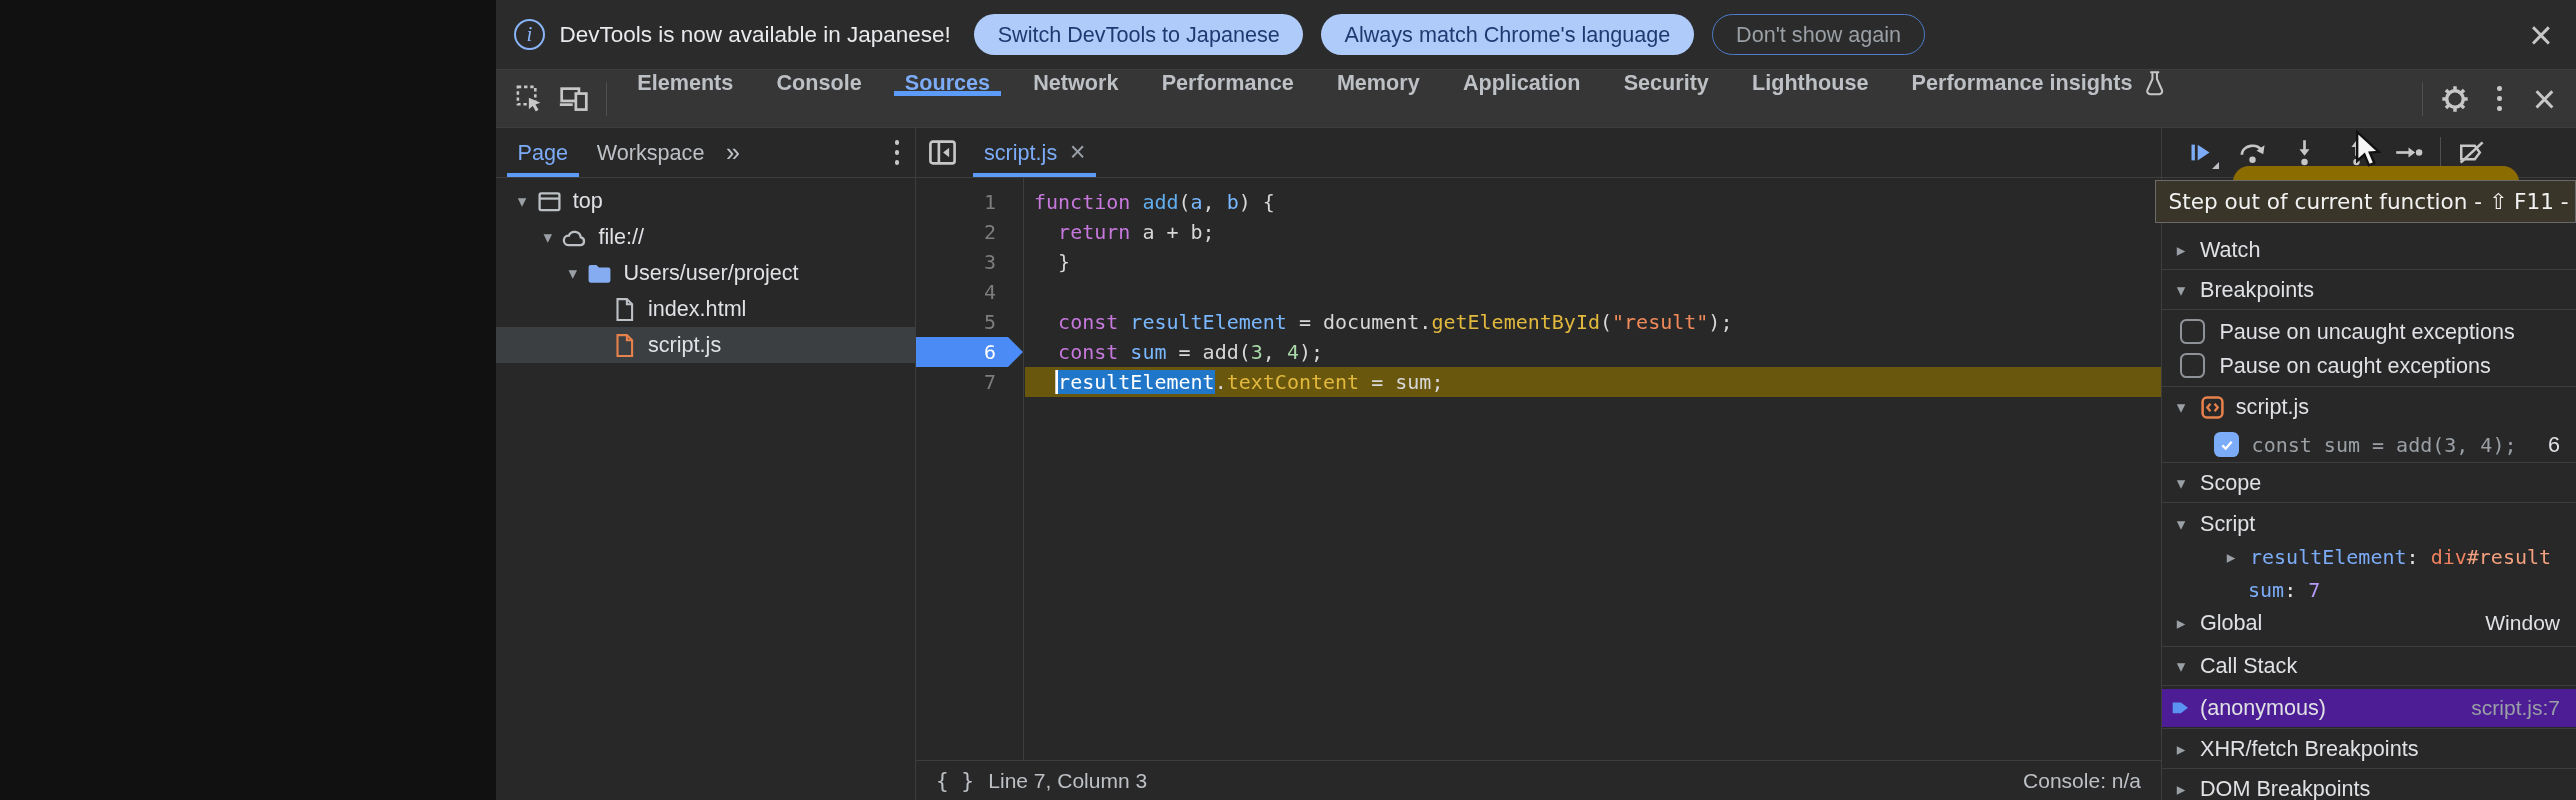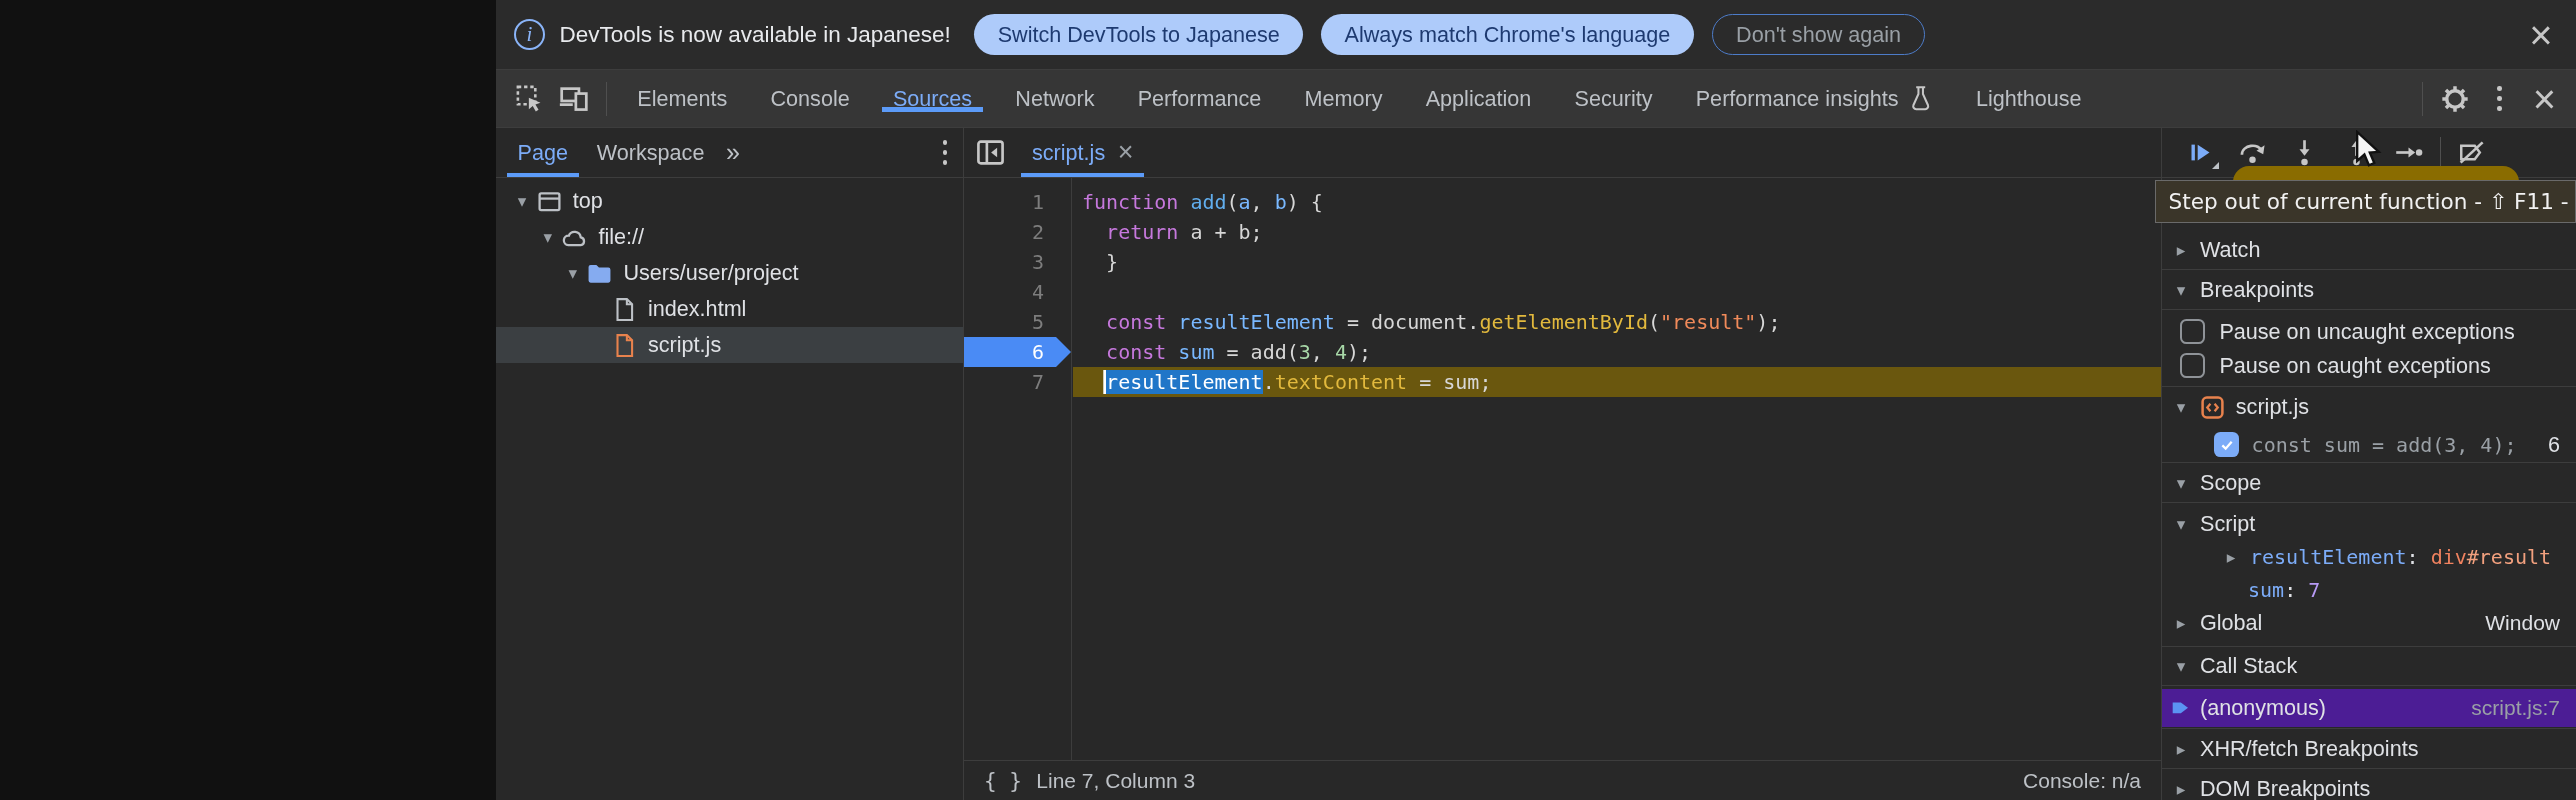--- a/index.html
+++ b/index.html
@@ -27,32 +27,32 @@
   .pill{height:41px;border-radius:21px;background:var(--pillbg);color:var(--pillfg);font-size:21.6px;
         display:flex;align-items:center;padding:0 23.4px;margin-right:18px;white-space:nowrap;}
   .pill.ghost{background:transparent;border:1.8px solid #4d7cc9;color:#9aa0a6;box-sizing:border-box;}
   .x-glyph{color:#c7c7c7;font-size:40px;line-height:1;}
   .infobar-close{margin-left:auto;}
 
   .toolbar{height:58px;display:flex;align-items:center;background:#363636;border-bottom:0.9px solid #3d3d3d;
            box-sizing:border-box;padding-left:10.8px;}
   .tb-icon{width:45px;height:47px;display:flex;align-items:center;justify-content:center;flex:none;}
   .tb-sep{width:0.9px;height:34px;background:#4f4f4f;margin:0 9px;flex:none;}
-  #devtools-tabs{display:flex;height:58px;align-items:center;}
+  #devtools-tabs{display:flex;height:58px;align-items:flex-start;font-weight:bold;}
   .tab{display:flex;align-items:center;padding:0 21.6px;color:#bdc1c6;font-size:21.6px;position:relative;gap:10.8px;white-space:nowrap;}
   .tab.selected{color:var(--accent);}
   .tab.selected::after{content:"";position:absolute;left:10.8px;right:10.8px;bottom:0;height:4.5px;background:var(--underline);}
   .toolbar-right{margin-left:auto;display:flex;align-items:center;padding-right:9px;}
   .kebab{display:flex;flex-direction:column;gap:5.4px;}
   .kebab i{width:4.5px;height:4.5px;border-radius:50%;background:#c7c7c7;}
 
   .main{display:flex;height:673px;}
 
   
-  .navigator{width:468px;flex:none;border-right:0.9px solid #3d3d3d;box-sizing:border-box;display:flex;flex-direction:column;}
+  .navigator{width:420px;flex:none;border-right:0.9px solid #3d3d3d;box-sizing:border-box;display:flex;flex-direction:column;}
   .nav-header{height:49px;flex:none;display:flex;align-items:stretch;border-bottom:0.9px solid #3d3d3d;padding-left:7.2px;}
   .nav-tab{display:flex;align-items:center;padding:0 14.4px;font-size:21.6px;color:#bdc1c6;position:relative;}
   .nav-tab.selected{color:var(--accent);}
   .nav-tab.selected::after{content:"";position:absolute;left:3.6px;right:3.6px;bottom:0;height:4.5px;background:var(--underline);}
   .nav-more{display:flex;align-items:center;color:#bdc1c6;font-size:25px;padding:0 7.2px;}
   .nav-kebab{margin-left:auto;display:flex;align-items:center;padding-right:16px;}
   .tree{padding-top:5.4px;}
   .tree-row{height:36px;display:flex;align-items:center;font-size:21.6px;color:#dfe1e5;}
   .tree-row.selected{background:#3b3f42;}
   .tw{width:23.4px;flex:none;text-align:center;color:#9aa0a6;font-size:17px;font-family:"DejaVu Sans",sans-serif;}
@@ -172,29 +172,29 @@
           <div class="tab">
             <span>Memory</span>
           </div>
           <div class="tab">
             <span>Application</span>
           </div>
           <div class="tab">
             <span>Security</span>
           </div>
           <div class="tab">
+            <span>Lighthouse</span>
+          </div>
+          <div class="tab">
             <span>Performance insights</span>
             <span>
               <svg width="23.4" height="27" viewBox="0 0 20 24">
                 <path d="M6 2 H14 M8 2 V8 L3.5 18 A2.6 2.6 0 0 0 6 21.5 H14 A2.6 2.6 0 0 0 16.5 18 L12 8 V2" fill="none" stroke="#c7c7c7" stroke-width="1.8"></path>
               </svg>
             </span>
-          </div>
-          <div class="tab">
-            <span>Lighthouse</span>
           </div>
         </div>
       <div class="toolbar-right">
         <div class="tb-sep"></div>
         <div class="tb-icon">
           <span>
             <svg width="32" height="32" viewBox="0 0 24 24">
                 <g stroke="#c7c7c7" stroke-width="2.6" fill="none">
                   <circle cx="12" cy="12" r="6.2"></circle>
                   <path d="M12 2.5v3.2M12 18.3v3.2M2.5 12h3.2M18.3 12h3.2M5.2 5.2l2.3 2.3M16.5 16.5l2.3 2.3M18.8 5.2l-2.3 2.3M7.5 16.5l-2.3 2.3"></path>

